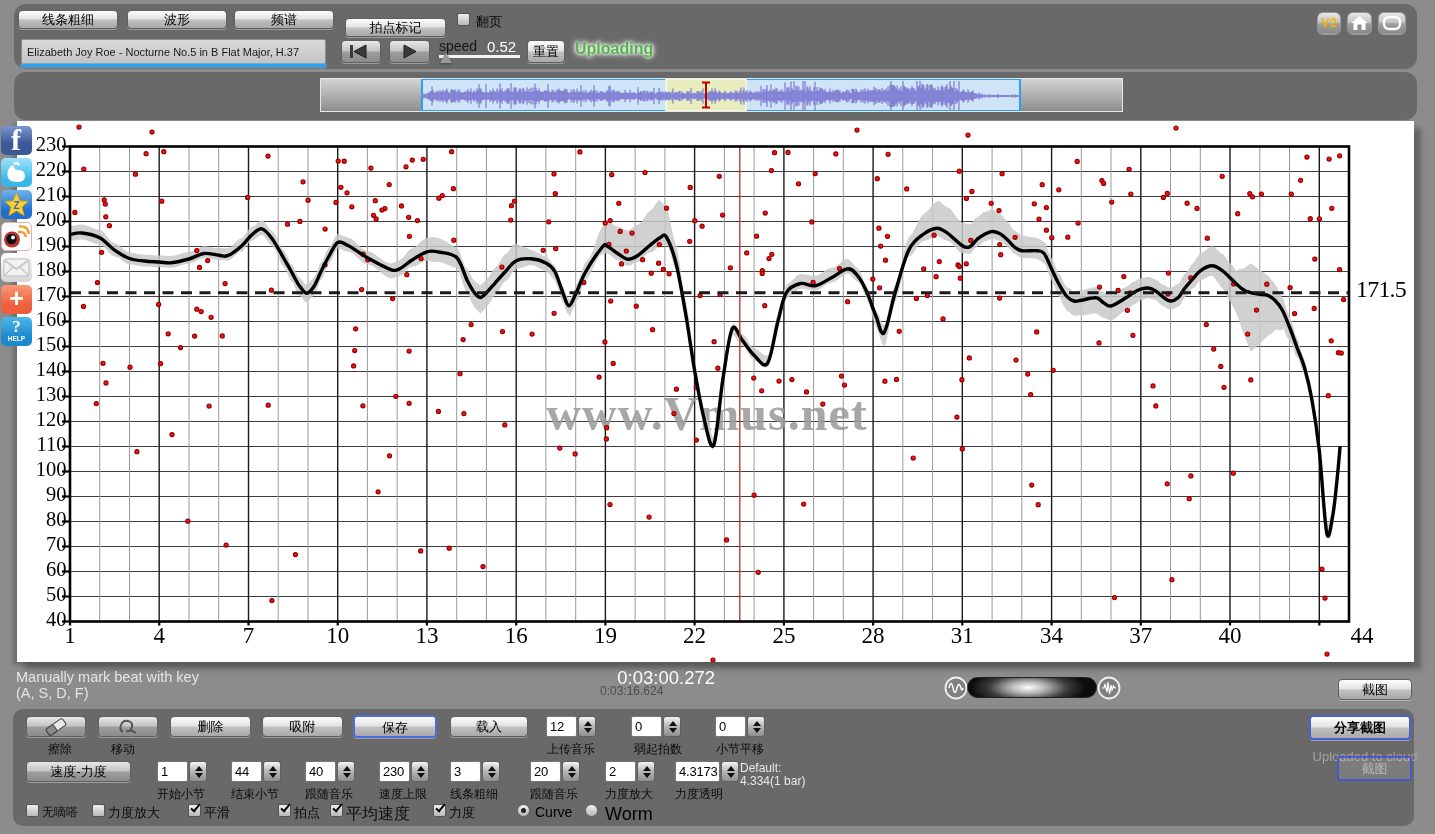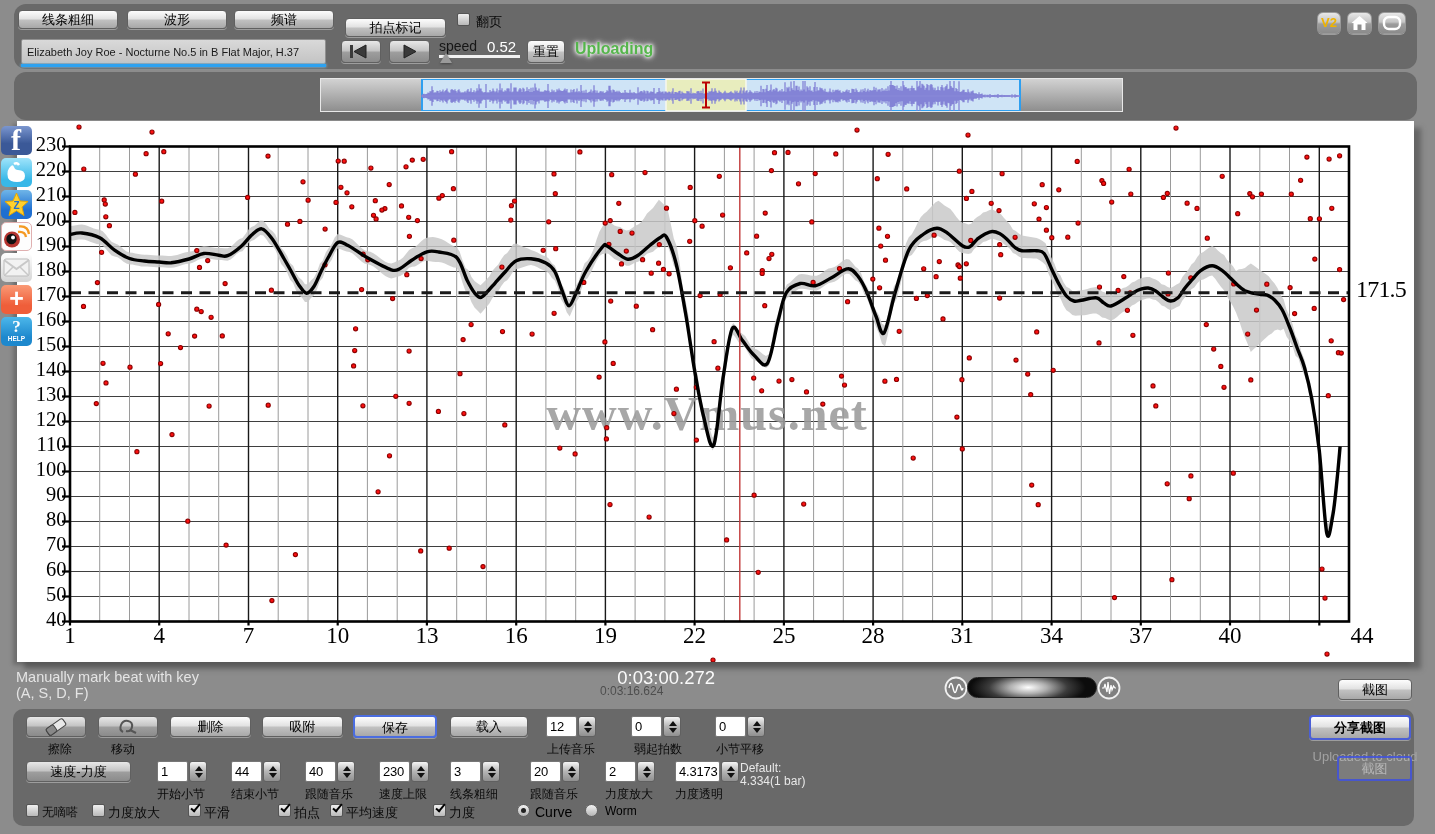--- a/index.html
+++ b/index.html
@@ -668,25 +668,25 @@
     <div class="ck"></div>
   </div>
 <div class="lbl" style="left:204px;top:804px;font-size:13px">平滑</div>
 <div class="cb" style="left:278px;top:804px">
     <div class="ck"></div>
   </div>
 <div class="lbl" style="left:294px;top:804px;font-size:13px">拍点</div>
 <div class="cb" style="left:330px;top:804px">
     <div class="ck"></div>
   </div>
-<div class="lbl" style="left:346px;top:804px;font-size:13px">平均速度</div>
+<div class="lbl" style="left:346px;top:804px;font-size:16px">平均速度</div>
 <div class="cb" style="left:433px;top:804px">
     <div class="ck"></div>
   </div>
 <div class="lbl" style="left:449px;top:804px;font-size:13px">力度</div>
 <div class="rad" style="left:517px;top:804px">
     <div class="rdot"></div>
   </div>
 <div class="lbl" style="left:535px;top:804px;font-size:14px;color:#000">Curve</div>
 <div class="rad" style="left:585px;top:804px"></div>
-<div class="lbl" style="left:605px;top:804px;font-size:12px;color:#000">Worm</div>
+<div class="lbl" style="left:605px;top:804px;font-size:18px;color:#000">Worm</div>
 <div class="btn" style="left:1309px;top:715px;width:102px;height:25px;line-height:21px;border:2px solid #4b5fd6;font-weight:bold">分享截图</div>
 <div class="abs" style="left:1310px;top:749px;width:110px;text-align:center;font-size:13px;color:#a2a2a2;white-space:nowrap">Uploaded to cloud</div>
 <div class="abs" style="left:1337px;top:756px;width:75px;height:25px;border:2px solid rgba(62,80,220,.85);border-radius:3px;background:rgba(255,255,255,.13);font-size:13px;color:rgba(230,230,230,.55);text-align:center;line-height:22px">截图</div>
 </body></html>

